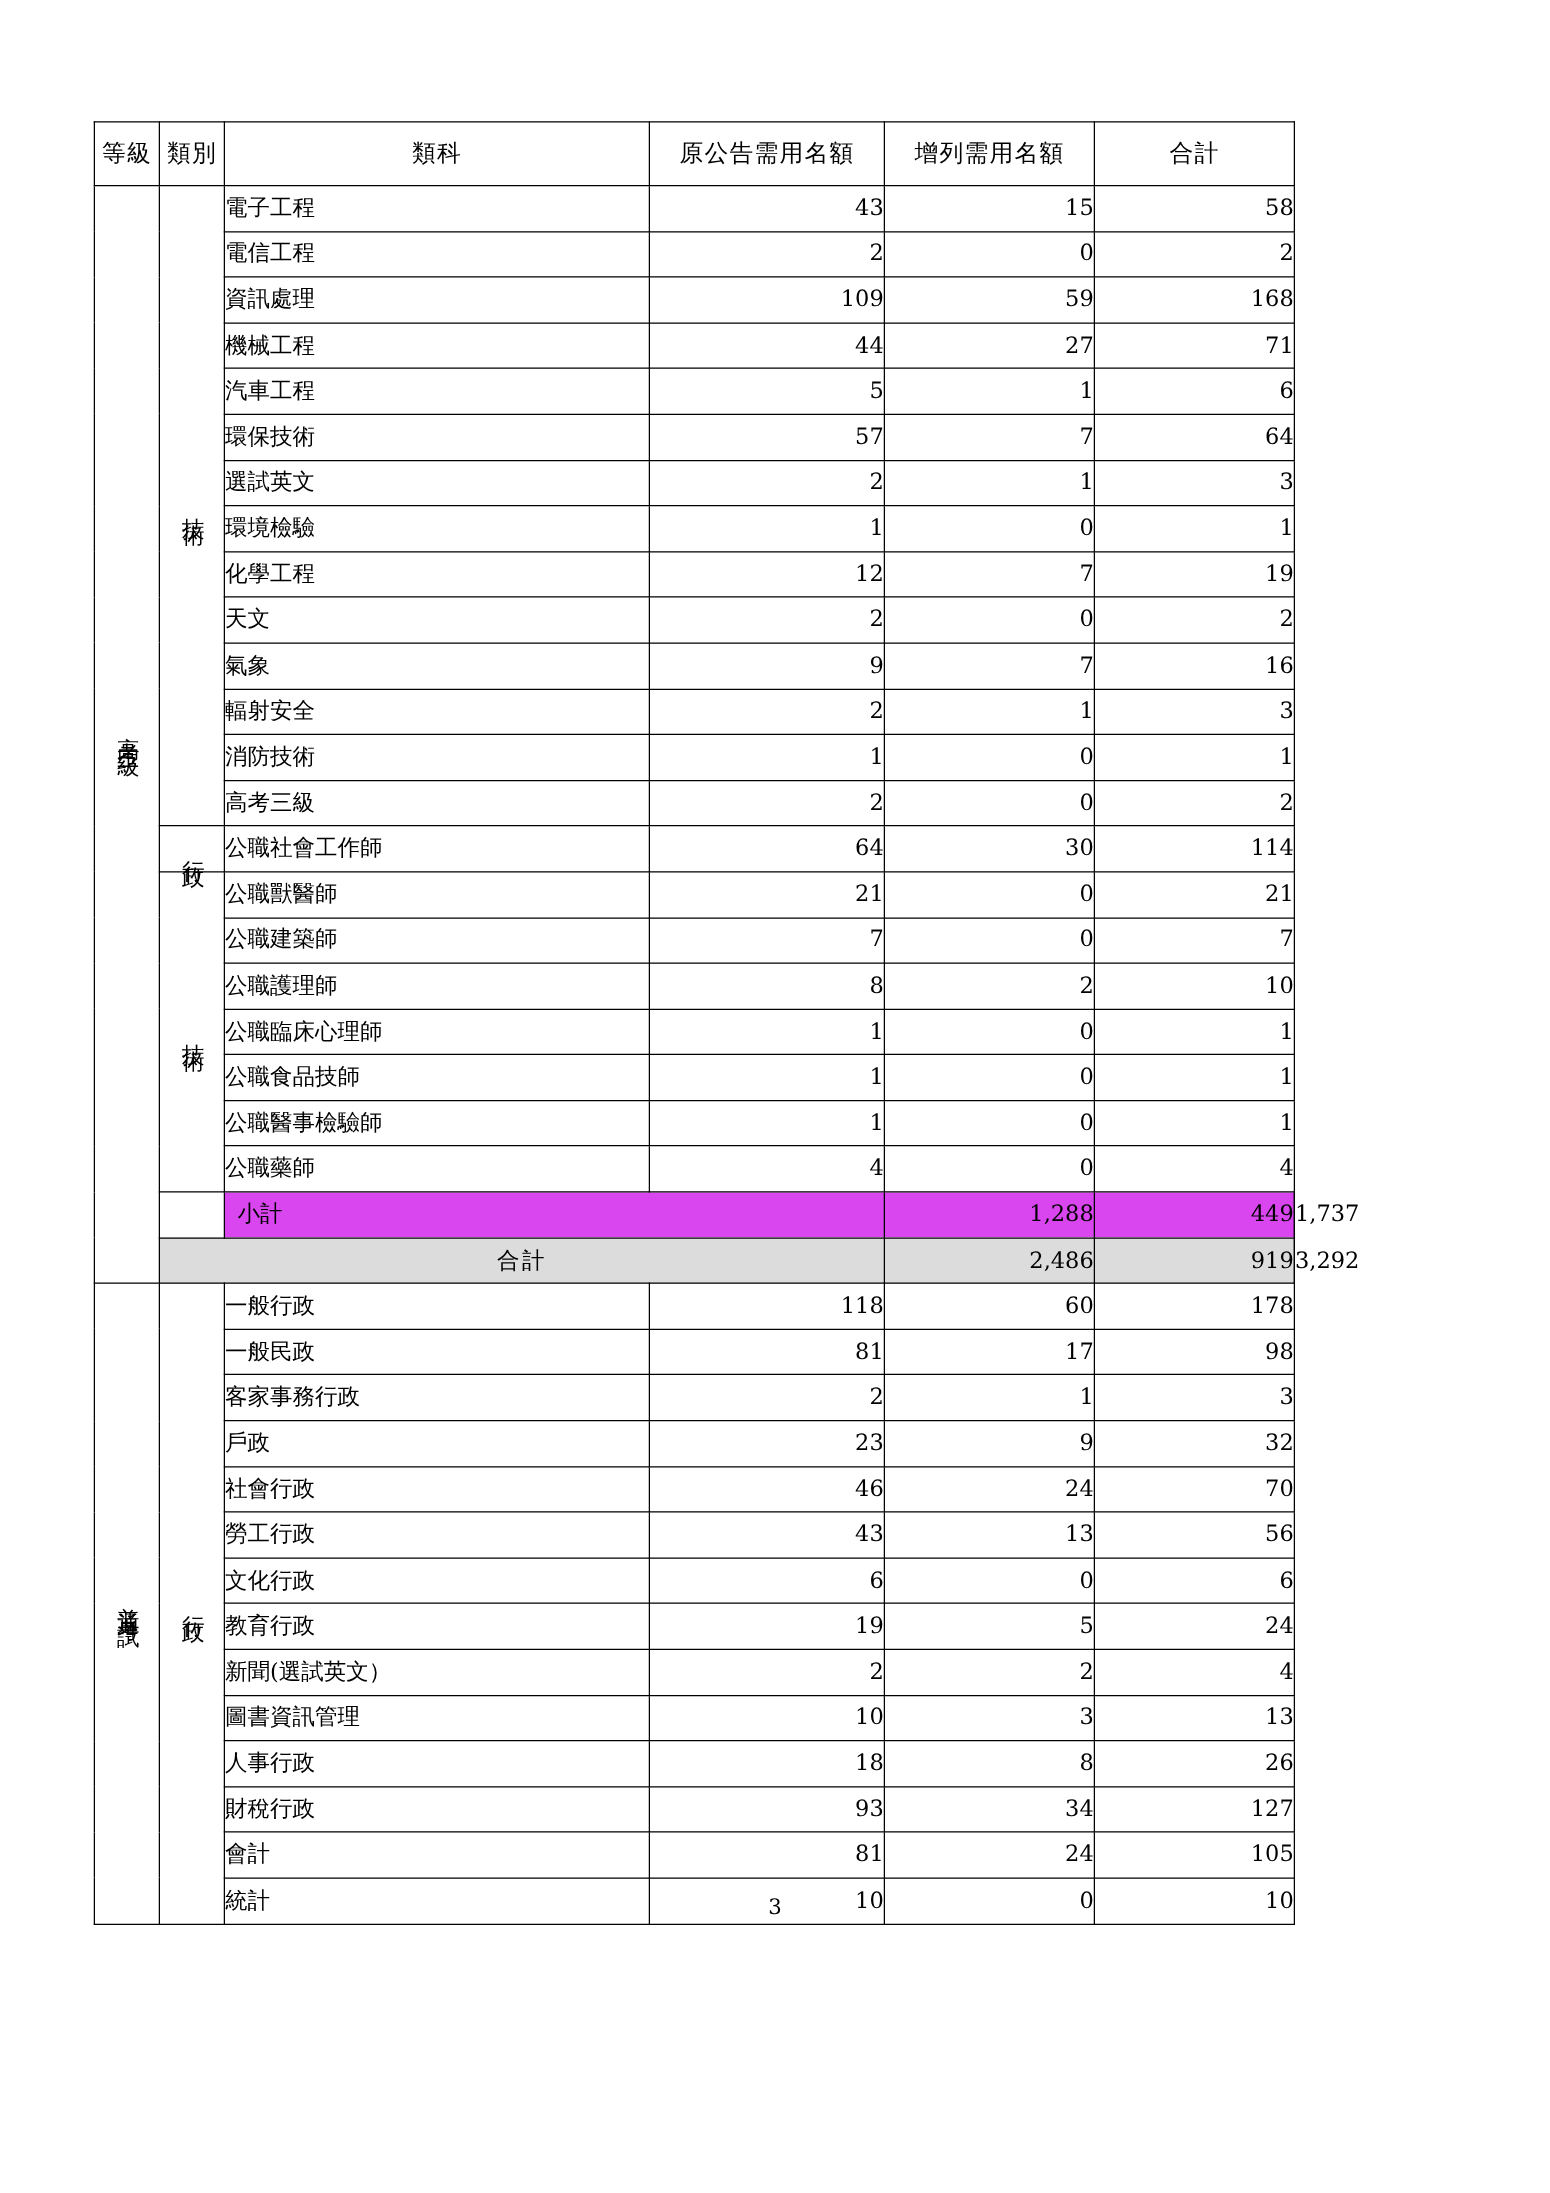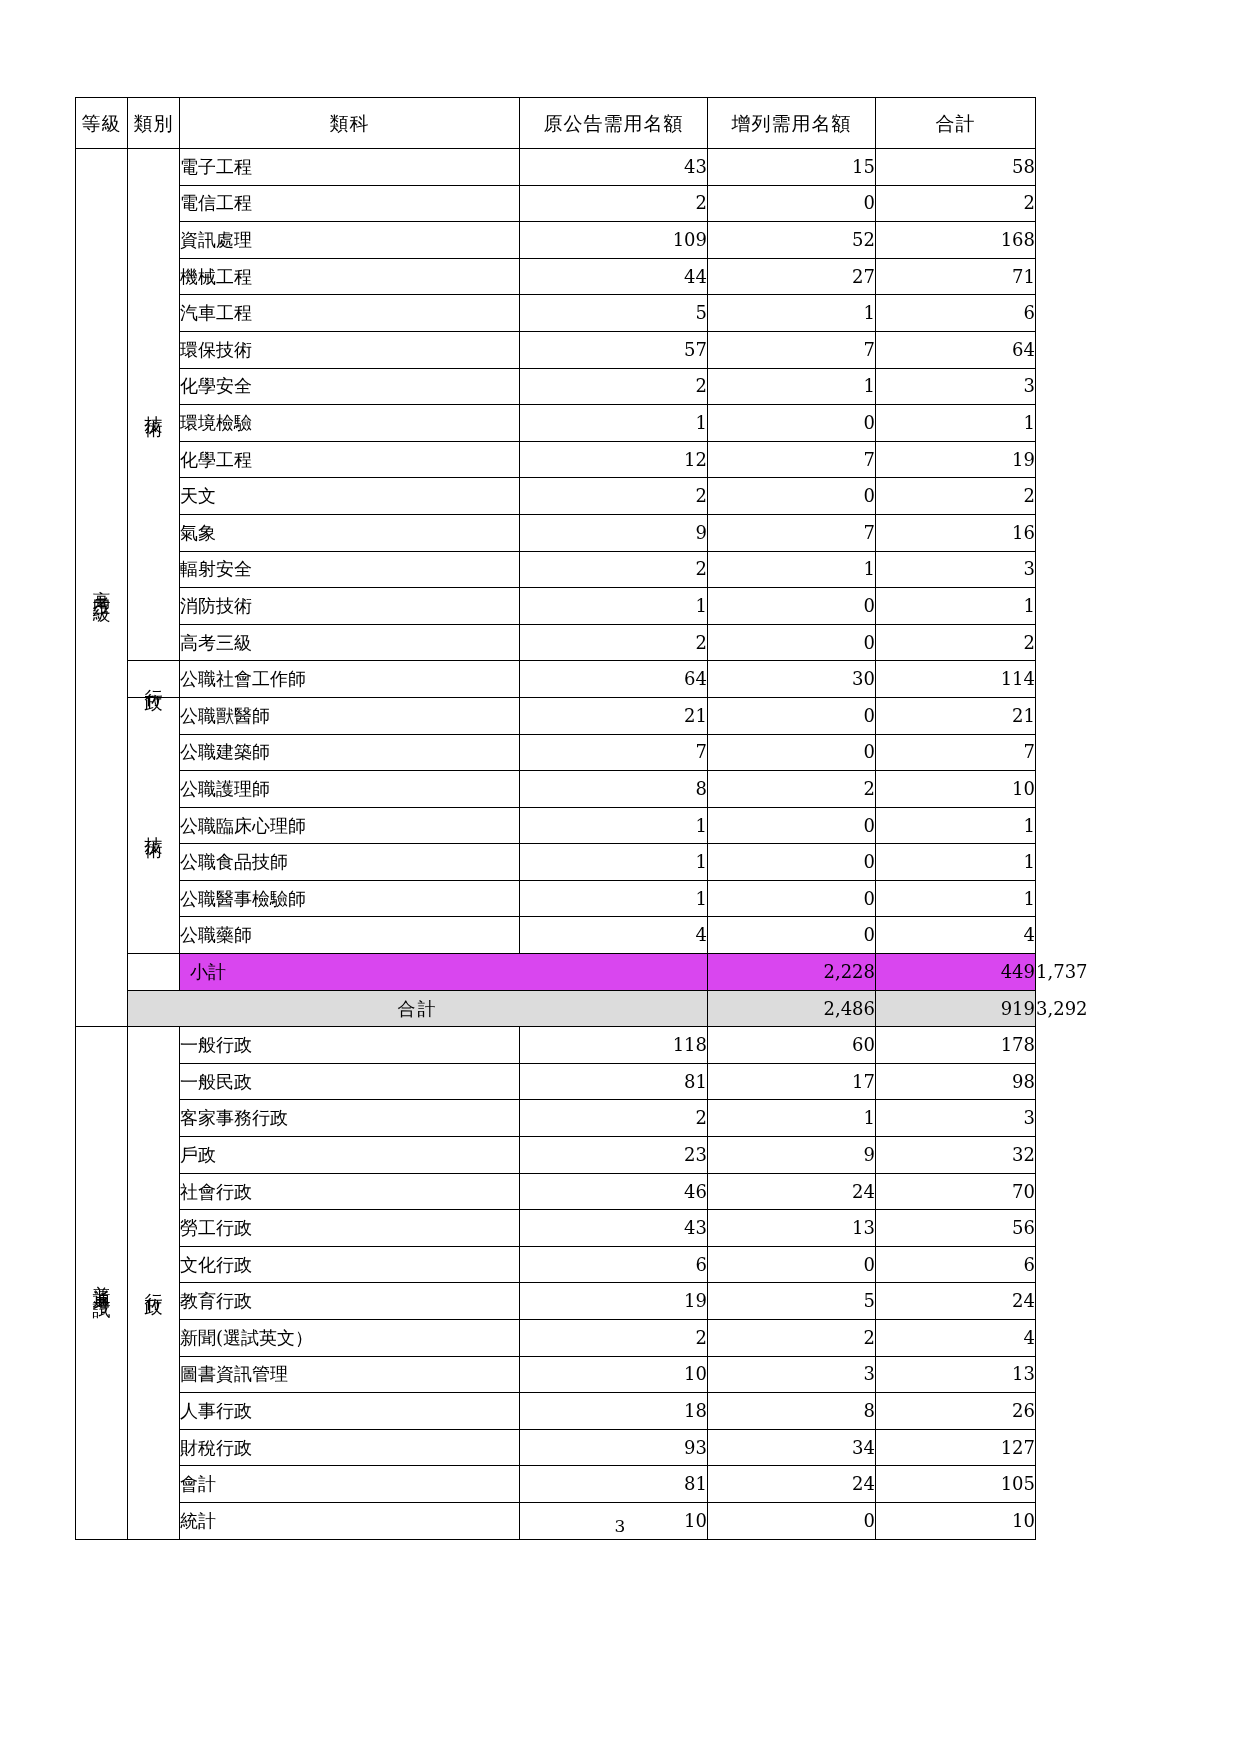--- a/index.html
+++ b/index.html
@@ -143,21 +143,21 @@
           </tr>
           <tr>
             <td class="cell-subject">電信工程</td>
             <td class="cell-num">2</td>
             <td class="cell-num">0</td>
             <td class="cell-num">2</td>
           </tr>
           <tr>
             <td class="cell-subject">資訊處理</td>
             <td class="cell-num">109</td>
-            <td class="cell-num">52</td>
+            <td class="cell-num">59</td>
             <td class="cell-num">168</td>
           </tr>
           <tr>
             <td class="cell-subject">機械工程</td>
             <td class="cell-num">44</td>
             <td class="cell-num">27</td>
             <td class="cell-num">71</td>
           </tr>
           <tr>
             <td class="cell-subject">汽車工程</td>
@@ -165,21 +165,21 @@
             <td class="cell-num">1</td>
             <td class="cell-num">6</td>
           </tr>
           <tr>
             <td class="cell-subject">環保技術</td>
             <td class="cell-num">57</td>
             <td class="cell-num">7</td>
             <td class="cell-num">64</td>
           </tr>
           <tr>
-            <td class="cell-subject">化學安全</td>
+            <td class="cell-subject">選試英文</td>
             <td class="cell-num">2</td>
             <td class="cell-num">1</td>
             <td class="cell-num">3</td>
           </tr>
           <tr>
             <td class="cell-subject">環境檢驗</td>
             <td class="cell-num">1</td>
             <td class="cell-num">0</td>
             <td class="cell-num">1</td>
           </tr>
@@ -265,21 +265,21 @@
           </tr>
           <tr>
             <td class="cell-subject">公職藥師</td>
             <td class="cell-num">4</td>
             <td class="cell-num">0</td>
             <td class="cell-num">4</td>
           </tr>
           <tr class="sum-row">
             <td style="background: rgb(255, 255, 255);"></td>
             <td class="cell-subject" colspan="2">小計</td>
-            <td class="cell-num">2,228</td>
+            <td class="cell-num">1,288</td>
             <td class="cell-num">449</td>
             <td class="cell-num">1,737</td>
           </tr>
           <tr class="grand-row section-end">
             <td class="grand-label" colspan="3">合計</td>
             <td class="cell-num">2,486</td>
             <td class="cell-num">919</td>
             <td class="cell-num">3,292</td>
           </tr>
           <tr>

